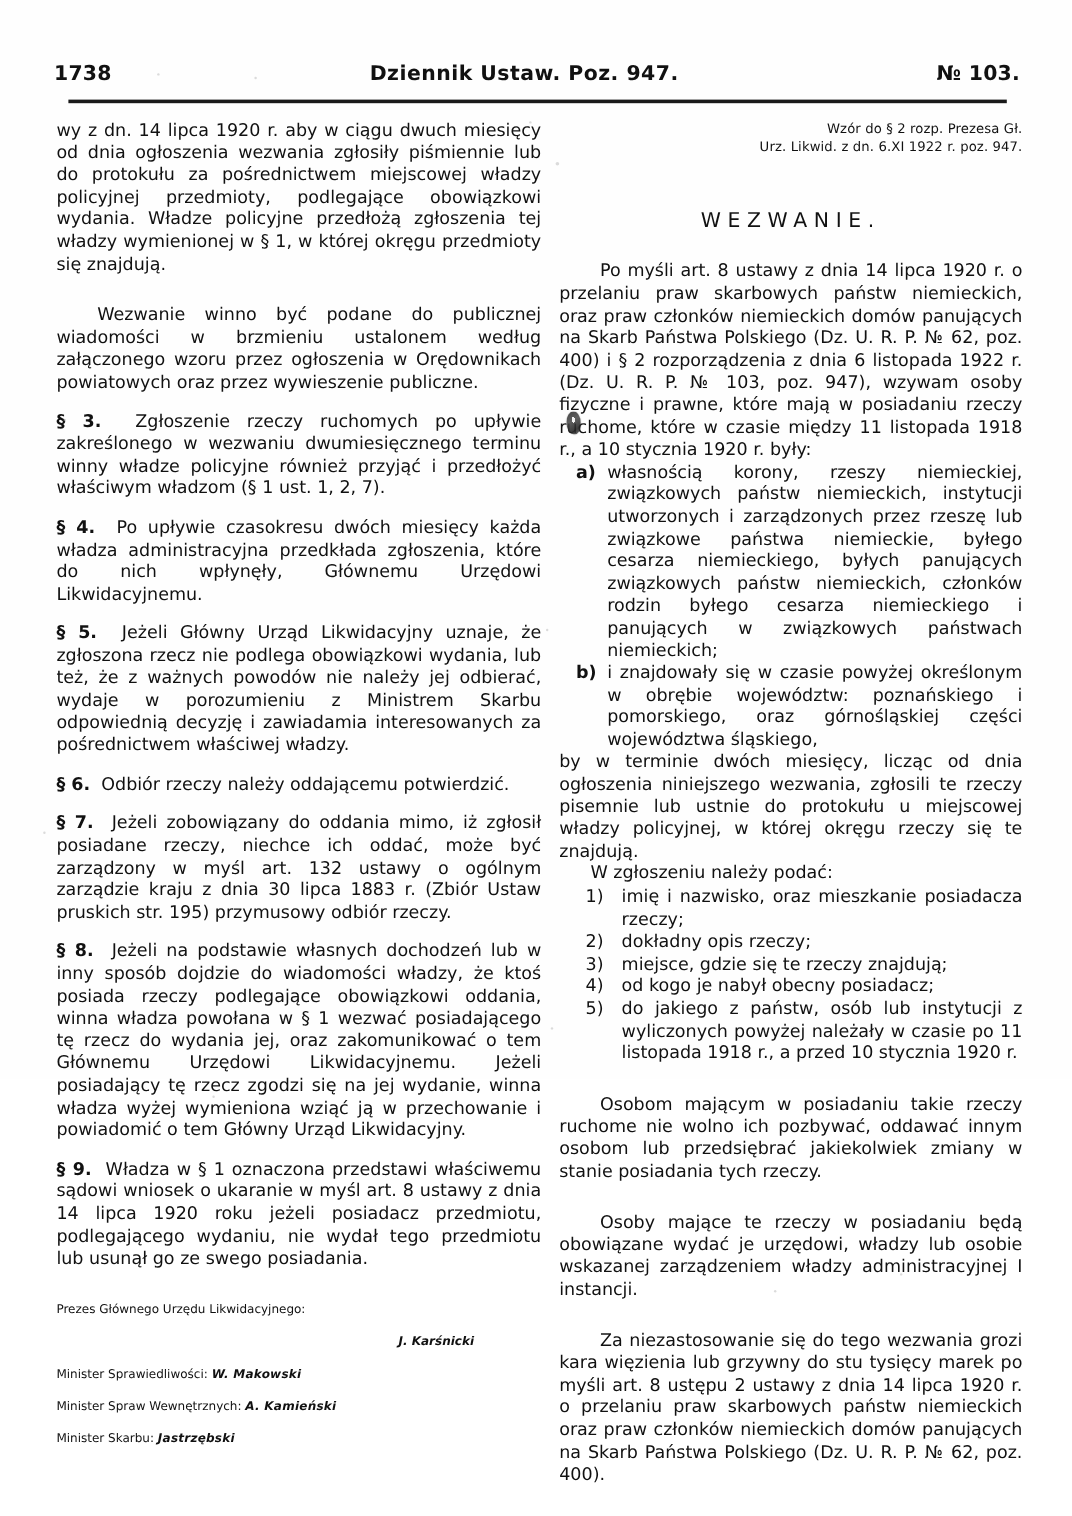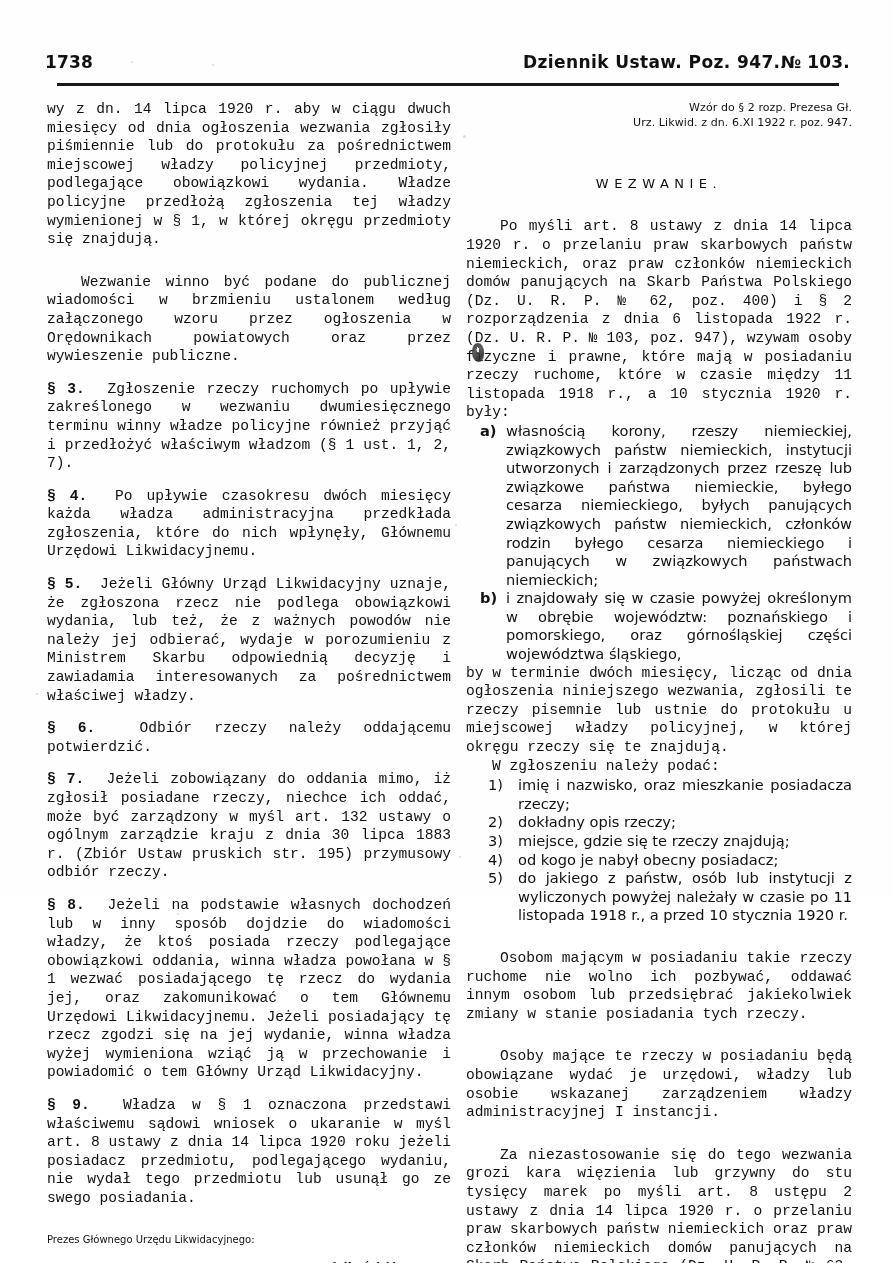--- a/index.html
+++ b/index.html
@@ -33,21 +33,21 @@
     display: flex;
     align-items: baseline;
     justify-content: space-between;
     font-size: 17px;
     font-weight: 600;
     letter-spacing: 0.2px;
   }
   .masthead .folio-left { flex: 0 0 auto; }
   .masthead .journal-title {
     flex: 1 1 auto;
-    text-align: right;
+    text-align: center;
     letter-spacing: 0.4px;
   }
   .masthead .folio-right { flex: 0 0 auto; }
 
   .rule-main {
     position: absolute;
     left: 57px;
     top: 83px;
     width: 782px;
     height: 3px;
@@ -68,21 +68,20 @@
     line-height: 18.6px;
     text-align: justify;
     text-justify: inter-word;
   }
   .col-left  { left: 47px;  width: 404px; }
   .col-right { left: 466px; width: 386px; }
 
   p.para {
     margin: 0 0 0 0;
     text-align: justify;
-    font-family: Liberation Mono, monospace;
   }
   p.gap { margin-top: 14px; }
   p.gap-sm { margin-top: 9px; }
   p.indent-first { text-indent: 34px; margin-top: 24px; }
   p.indent-small { text-indent: 26px; }
 
   .sec {
     font-weight: bold;
     white-space: nowrap;
   }
@@ -112,21 +111,21 @@
   
   .form-note {
     font-size: 11px;
     line-height: 15.4px;
     text-align: right;
     margin: 0 0 0 0;
     letter-spacing: 0.1px;
   }
   .doc-heading {
     text-align: center;
-    font-size: 13px;
+    font-size: 17px;
     letter-spacing: 5.5px;
     margin: 44px 0 14px 0;
     font-weight: 400;
   }
   ol.alpha, ol.num {
     list-style: none;
     margin: 0;
     padding: 0;
   }
   ol.alpha > li, ol.num > li {

